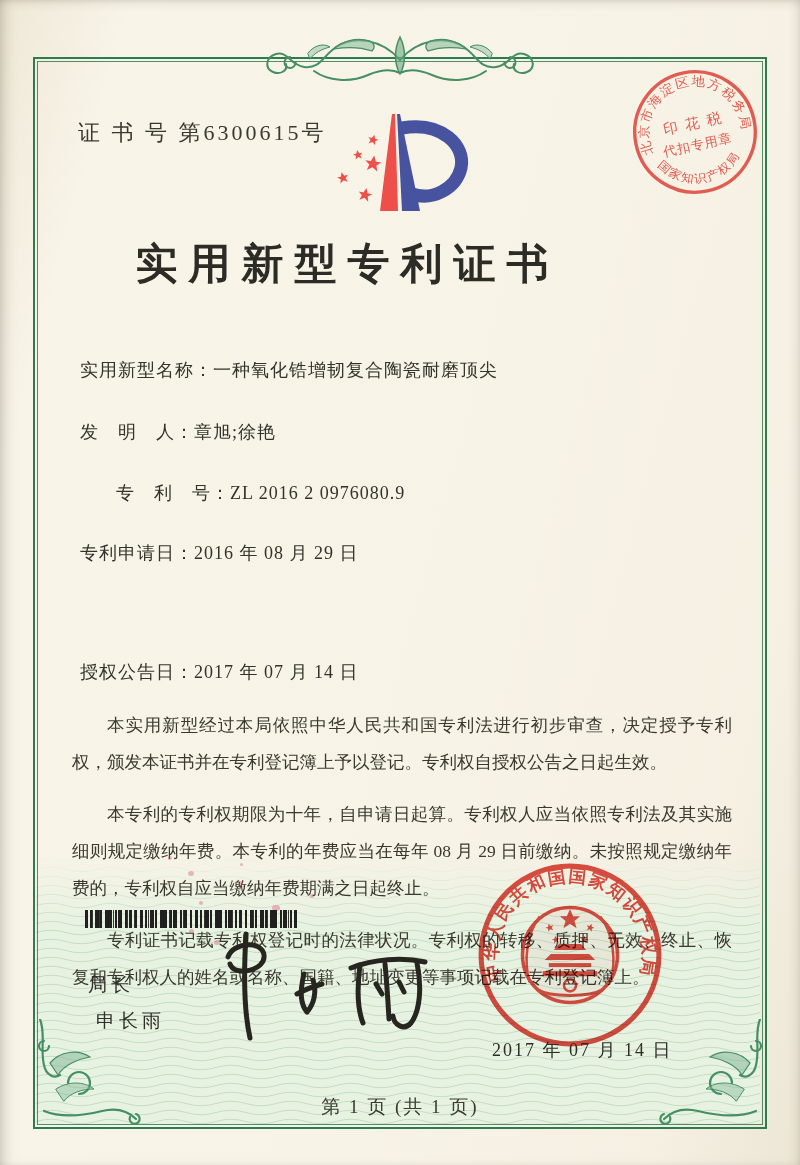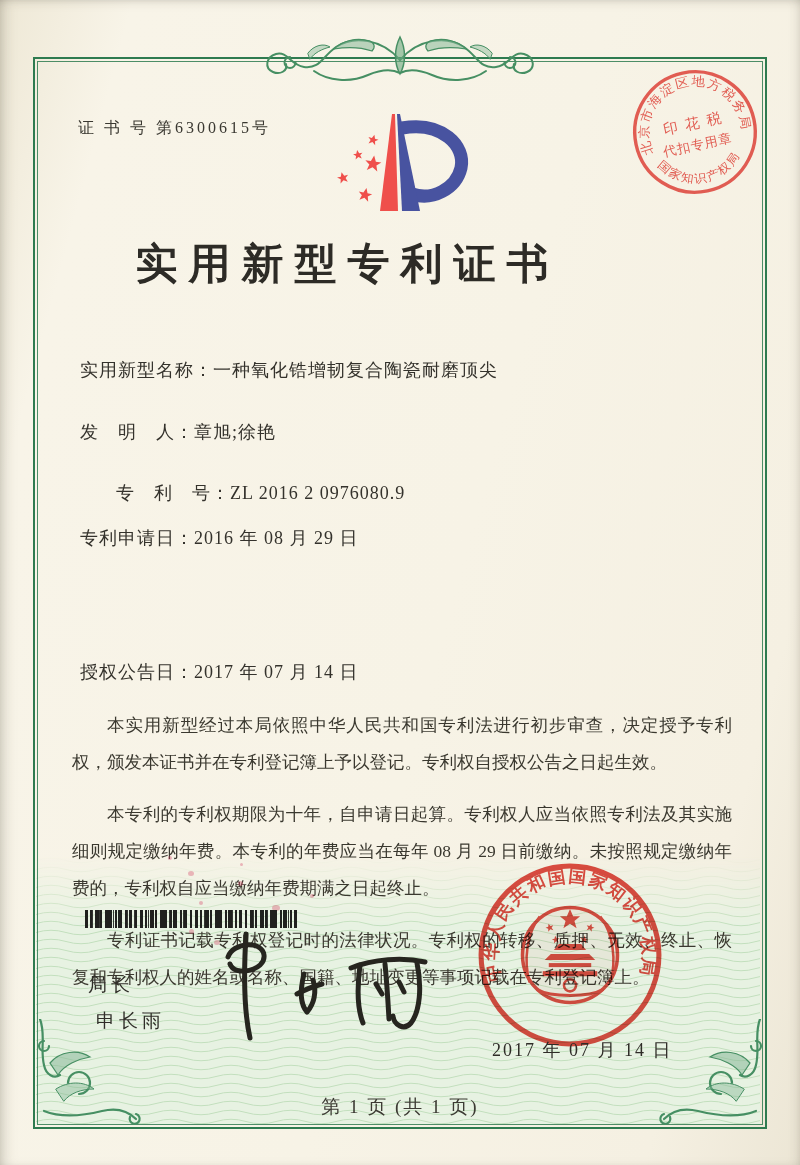--- a/index.html
+++ b/index.html
@@ -13,25 +13,25 @@
   .abs{position:absolute;}
   
   .frame{left:33px;top:57px;width:730px;height:1068px;border:2.5px solid #2e7b50;}
   .frame-inner{position:absolute;inset:2px;border:1px solid rgba(46,123,80,.85);}
   
   .band{left:36px;top:856px;width:724px;height:268px;background:#e7f2e2;
     -webkit-mask-image:linear-gradient(180deg,transparent 0,#000 70px);
     mask-image:linear-gradient(180deg,transparent 0,#000 70px);}
   .band svg{position:absolute;inset:0;width:100%;height:100%;}
   
-  .cert-no{left:78px;top:118px;font-size:16px;letter-spacing:3px;color:#3a3831;}
+  .cert-no{left:78px;top:118px;font-size:22px;letter-spacing:3px;color:#3a3831;}
   .title{left:0;top:236px;width:695px;text-align:center;font-size:42px;font-weight:700;
     letter-spacing:11px;color:#2d2b26;}
   .field{left:80px;font-size:18px;letter-spacing:1px;color:#34322c;white-space:nowrap;}
-  .f0{top:358px;} .f1{top:420px;} .f2{top:481px;margin-left:36px;} .f3{top:526px;} .f4{top:602px;} .f5{top:660px;}
+  .f0{top:358px;} .f1{top:420px;} .f2{top:481px;margin-left:36px;} .f3{top:541px;} .f4{top:602px;} .f5{top:660px;}
   .body-text{left:57px;top:692px;width:690px;font-size:17.5px;line-height:37px;text-align:justify;color:#3a382f;}
   .body-text p{margin:15px;text-indent:2em;}
   
   .barcode{left:85px;top:910px;width:213px;height:18px;
     background:
       repeating-linear-gradient(90deg,#20201e 0 2px,transparent 2px 5px),
       repeating-linear-gradient(90deg,#20201e 0 3px,transparent 3px 11px),
       repeating-linear-gradient(90deg,rgba(32,32,30,.9) 0 1px,transparent 1px 7px);}
   .director-title{left:88px;top:972px;font-size:19px;letter-spacing:4px;font-family:"Liberation Sans","DejaVu Sans",sans-serif;color:#2f2d28;}
   .director-name{left:88px;top:1008px;font-size:19px;letter-spacing:4px;font-family:"Liberation Sans","DejaVu Sans",sans-serif;color:#2f2d28;margin-left:8px;}

